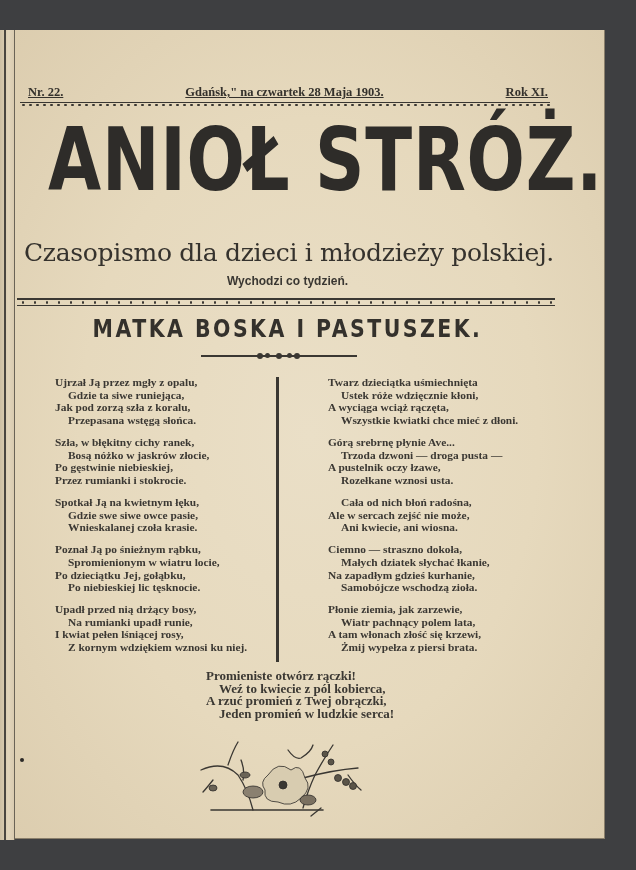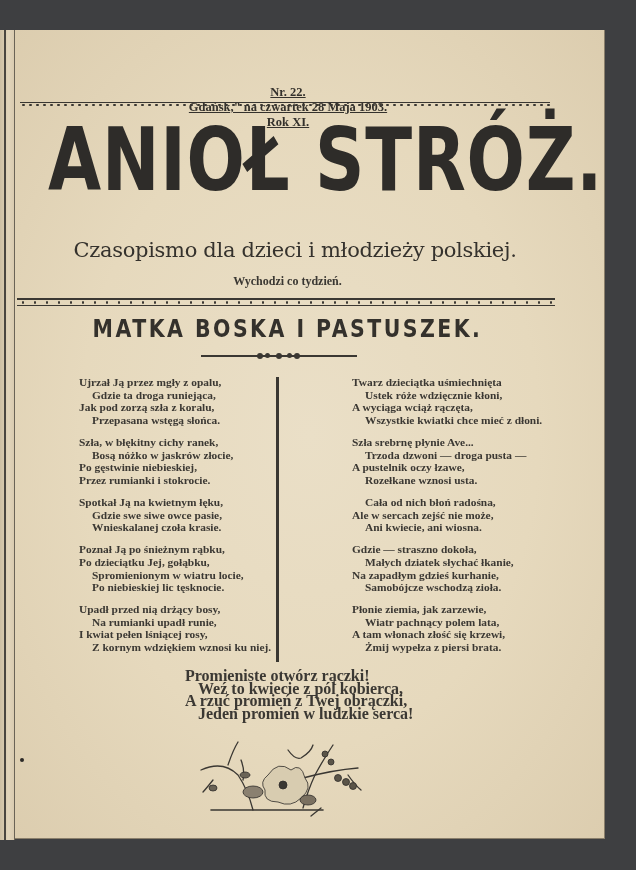--- a/index.html
+++ b/index.html
@@ -19,48 +19,47 @@
     background: #4a4640;
   }
   .page {
     position: absolute; left: 15px; top: 30px; width: 589px; height: 808px;
     background: radial-gradient(ellipse at 50% 50%, #eadfc7 0%, #e6d9bd 55%, #dccdaf 100%);
     border-right: 1px solid #8a7f6b;
     border-bottom: 1px solid #8a7f6b;
   }
   .masthead-line {
     position: absolute; left: 13px; top: 55px; width: 520px;
-    display: flex; justify-content: space-between; align-items: center;
+    display: flex; justify-content: space-between; align-items: flex-end;
     font-family: "Liberation Serif", serif; font-weight: bold; font-size: 12.5px;
     color: #34312c;
-    flex-direction: column;
   }
   .masthead-line span { text-decoration: underline; text-decoration-thickness: 1px; }
   .dotted-rule {
     position: absolute; left: 5px; top: 72px; width: 530px; height: 4px;
     border-top: 1.5px solid #3a3732;
     background-image: radial-gradient(circle, #3a3732 1px, transparent 1.5px);
     background-size: 7px 4px; background-repeat: repeat-x;
   }
   .title {
     position: absolute; left: 33px; top: 86px; width: 480px;
     font-family: "DejaVu Sans", sans-serif; font-weight: bold;
     font-size: 88px; letter-spacing: 1px; line-height: 1;
     color: #2e2c29;
     transform: scaleX(0.78); transform-origin: left top;
     white-space: nowrap;
   }
   .subtitle {
-    position: absolute; left: 15px; top: 208px; width: 530px; text-align: center;
-    font-family: "DejaVu Serif", serif; font-size: 21px; color: #35322d;
+    position: absolute; left: 9px; top: 208px; width: 530px; text-align: center;
+    font-family: "DejaVu Serif", serif; font-size: 25px; color: #35322d;
     letter-spacing: -0.3px; white-space: nowrap;
   }
   .frequency {
     position: absolute; left: 0; top: 244px; width: 545px; text-align: center;
-    font-family: Liberation Serif, serif; font-weight: bold; font-size: 12px; color: #3a3732;
+    font-family: Liberation Sans, sans-serif; font-weight: bold; font-size: 12px; color: #3a3732;
   }
   .double-rule {
     position: absolute; left: 2px; top: 268px; width: 538px; height: 5px;
     border-top: 2px solid #3b3833; border-bottom: 1px solid #3b3833;
     background-image: radial-gradient(circle, #3b3833 1px, transparent 1.4px);
     background-size: 12px 5px; background-repeat: repeat-x;
   }
   .poem-title {
     position: absolute; left: 0; top: 284px; width: 545px; text-align: center;
     font-family: "DejaVu Sans", sans-serif; font-weight: bold; font-size: 25px;
@@ -71,30 +70,30 @@
     position: absolute; left: 186px; top: 323px; width: 156px; height: 6px;
   }
   .ornament .line { position: absolute; top: 2px; left: 0; right: 0; height: 1.5px; background: #3a3732; }
   .ornament .dot { position: absolute; top: 0; width: 6px; height: 6px; border-radius: 50%; background: #3a3732; }
   .poem-col {
     position: absolute; top: 346px; font-family: "Liberation Serif", serif;
     font-weight: bold; font-size: 11.4px; line-height: 12.6px; color: #3b3833;
   }
   .poem-col.left { left: 40px; width: 240px; }
   .poem-col.right { left: 313px; width: 240px; }
-  .stanza { margin-bottom: 9.6px; margin-left: 24px; }
+  .stanza { margin-bottom: 9.6px; }
   .verse { display: block; white-space: nowrap; }
   .verse.indent { padding-left: 13px; }
   .col-divider {
     position: absolute; left: 261px; top: 347px; width: 2.5px; height: 285px; background: #3a3732;
   }
   .final-stanza {
-    position: absolute; left: 170px; top: 640px; width: 220px;
+    position: absolute; left: 191px; top: 640px; width: 220px;
     font-family: "Liberation Serif", serif; font-weight: bold;
-    font-size: 16px; line-height: 12.6px; color: #3b3833;
+    font-size: 13px; line-height: 12.6px; color: #3b3833;
   }
   .final-stanza .verse.indent { padding-left: 13px; }
   .vignette {
     position: absolute; left: 168px; top: 700px; width: 200px; height: 90px;
   }
   .speck { position: absolute; width: 4px; height: 4px; border-radius: 50%; background: #2b2926; }
 </style>
 </head>
 <body>
 
@@ -123,71 +122,71 @@
     <div class="dot" style="left:56px"></div>
     <div class="dot" style="left:64px; width:5px; height:5px;"></div>
     <div class="dot" style="left:75px"></div>
     <div class="dot" style="left:86px; width:5px; height:5px;"></div>
     <div class="dot" style="left:93px"></div>
   </div>
 
   <div class="poem-col left">
     <div class="stanza">
       <span class="verse">Ujrzał Ją przez mgły z opalu,</span>
-      <span class="verse indent">Gdzie ta droga runiejąca,</span>
+      <span class="verse indent">Gdzie ta siwe runiejąca,</span>
       <span class="verse">Jak pod zorzą szła z koralu,</span>
       <span class="verse indent">Przepasana wstęgą słońca.</span>
     </div>
     <div class="stanza">
       <span class="verse">Szła, w błękitny cichy ranek,</span>
       <span class="verse indent">Bosą nóżko w jaskrów złocie,</span>
       <span class="verse">Po gęstwinie niebieskiej,</span>
       <span class="verse">Przez rumianki i stokrocie.</span>
     </div>
     <div class="stanza">
       <span class="verse">Spotkał Ją na kwietnym łęku,</span>
       <span class="verse indent">Gdzie swe siwe owce pasie,</span>
       <span class="verse indent">Wnieskalanej czoła krasie.</span>
     </div>
     <div class="stanza">
       <span class="verse">Poznał Ją po śnieżnym rąbku,</span>
+      <span class="verse indent">Spromienionym w wiatru locie,</span>
       <span class="verse">Po dzieciątku Jej, gołąbku,</span>
-      <span class="verse indent">Spromienionym w wiatru locie,</span>
       <span class="verse indent">Po niebieskiej lic tęsknocie.</span>
     </div>
     <div class="stanza">
       <span class="verse">Upadł przed nią drżący bosy,</span>
       <span class="verse indent">Na rumianki upadł runie,</span>
       <span class="verse">I kwiat pełen lśniącej rosy,</span>
       <span class="verse indent">Z kornym wdziękiem wznosi ku niej.</span>
     </div>
   </div>
 
   <div class="col-divider"></div>
 
   <div class="poem-col right">
     <div class="stanza">
       <span class="verse">Twarz dzieciątka uśmiechnięta</span>
       <span class="verse indent">Ustek róże wdzięcznie kłoni,</span>
       <span class="verse">A wyciąga wciąż rączęta,</span>
       <span class="verse indent">Wszystkie kwiatki chce mieć z dłoni.</span>
     </div>
     <div class="stanza">
-      <span class="verse">Szła srebrnę płynie Ave...</span>
+      <span class="verse">Górą srebrnę płynie Ave...</span>
       <span class="verse indent">Trzoda dzwoni — droga pusta —</span>
       <span class="verse">A pustelnik oczy łzawe,</span>
       <span class="verse indent">Rozełkane wznosi usta.</span>
     </div>
     <div class="stanza">
       <span class="verse indent">Cała od nich błoń radośna,</span>
       <span class="verse">Ale w sercach zejść nie może,</span>
       <span class="verse indent">Ani kwiecie, ani wiosna.</span>
     </div>
     <div class="stanza">
-      <span class="verse">Gdzie — straszno dokoła,</span>
+      <span class="verse">Ciemno — straszno dokoła,</span>
       <span class="verse indent">Małych dziatek słychać łkanie,</span>
       <span class="verse">Na zapadłym gdzieś kurhanie,</span>
       <span class="verse indent">Samobójcze wschodzą zioła.</span>
     </div>
     <div class="stanza">
       <span class="verse">Płonie ziemia, jak zarzewie,</span>
       <span class="verse indent">Wiatr pachnący polem lata,</span>
       <span class="verse">A tam włonach złość się krzewi,</span>
       <span class="verse indent">Żmij wypełza z piersi brata.</span>
     </div>

